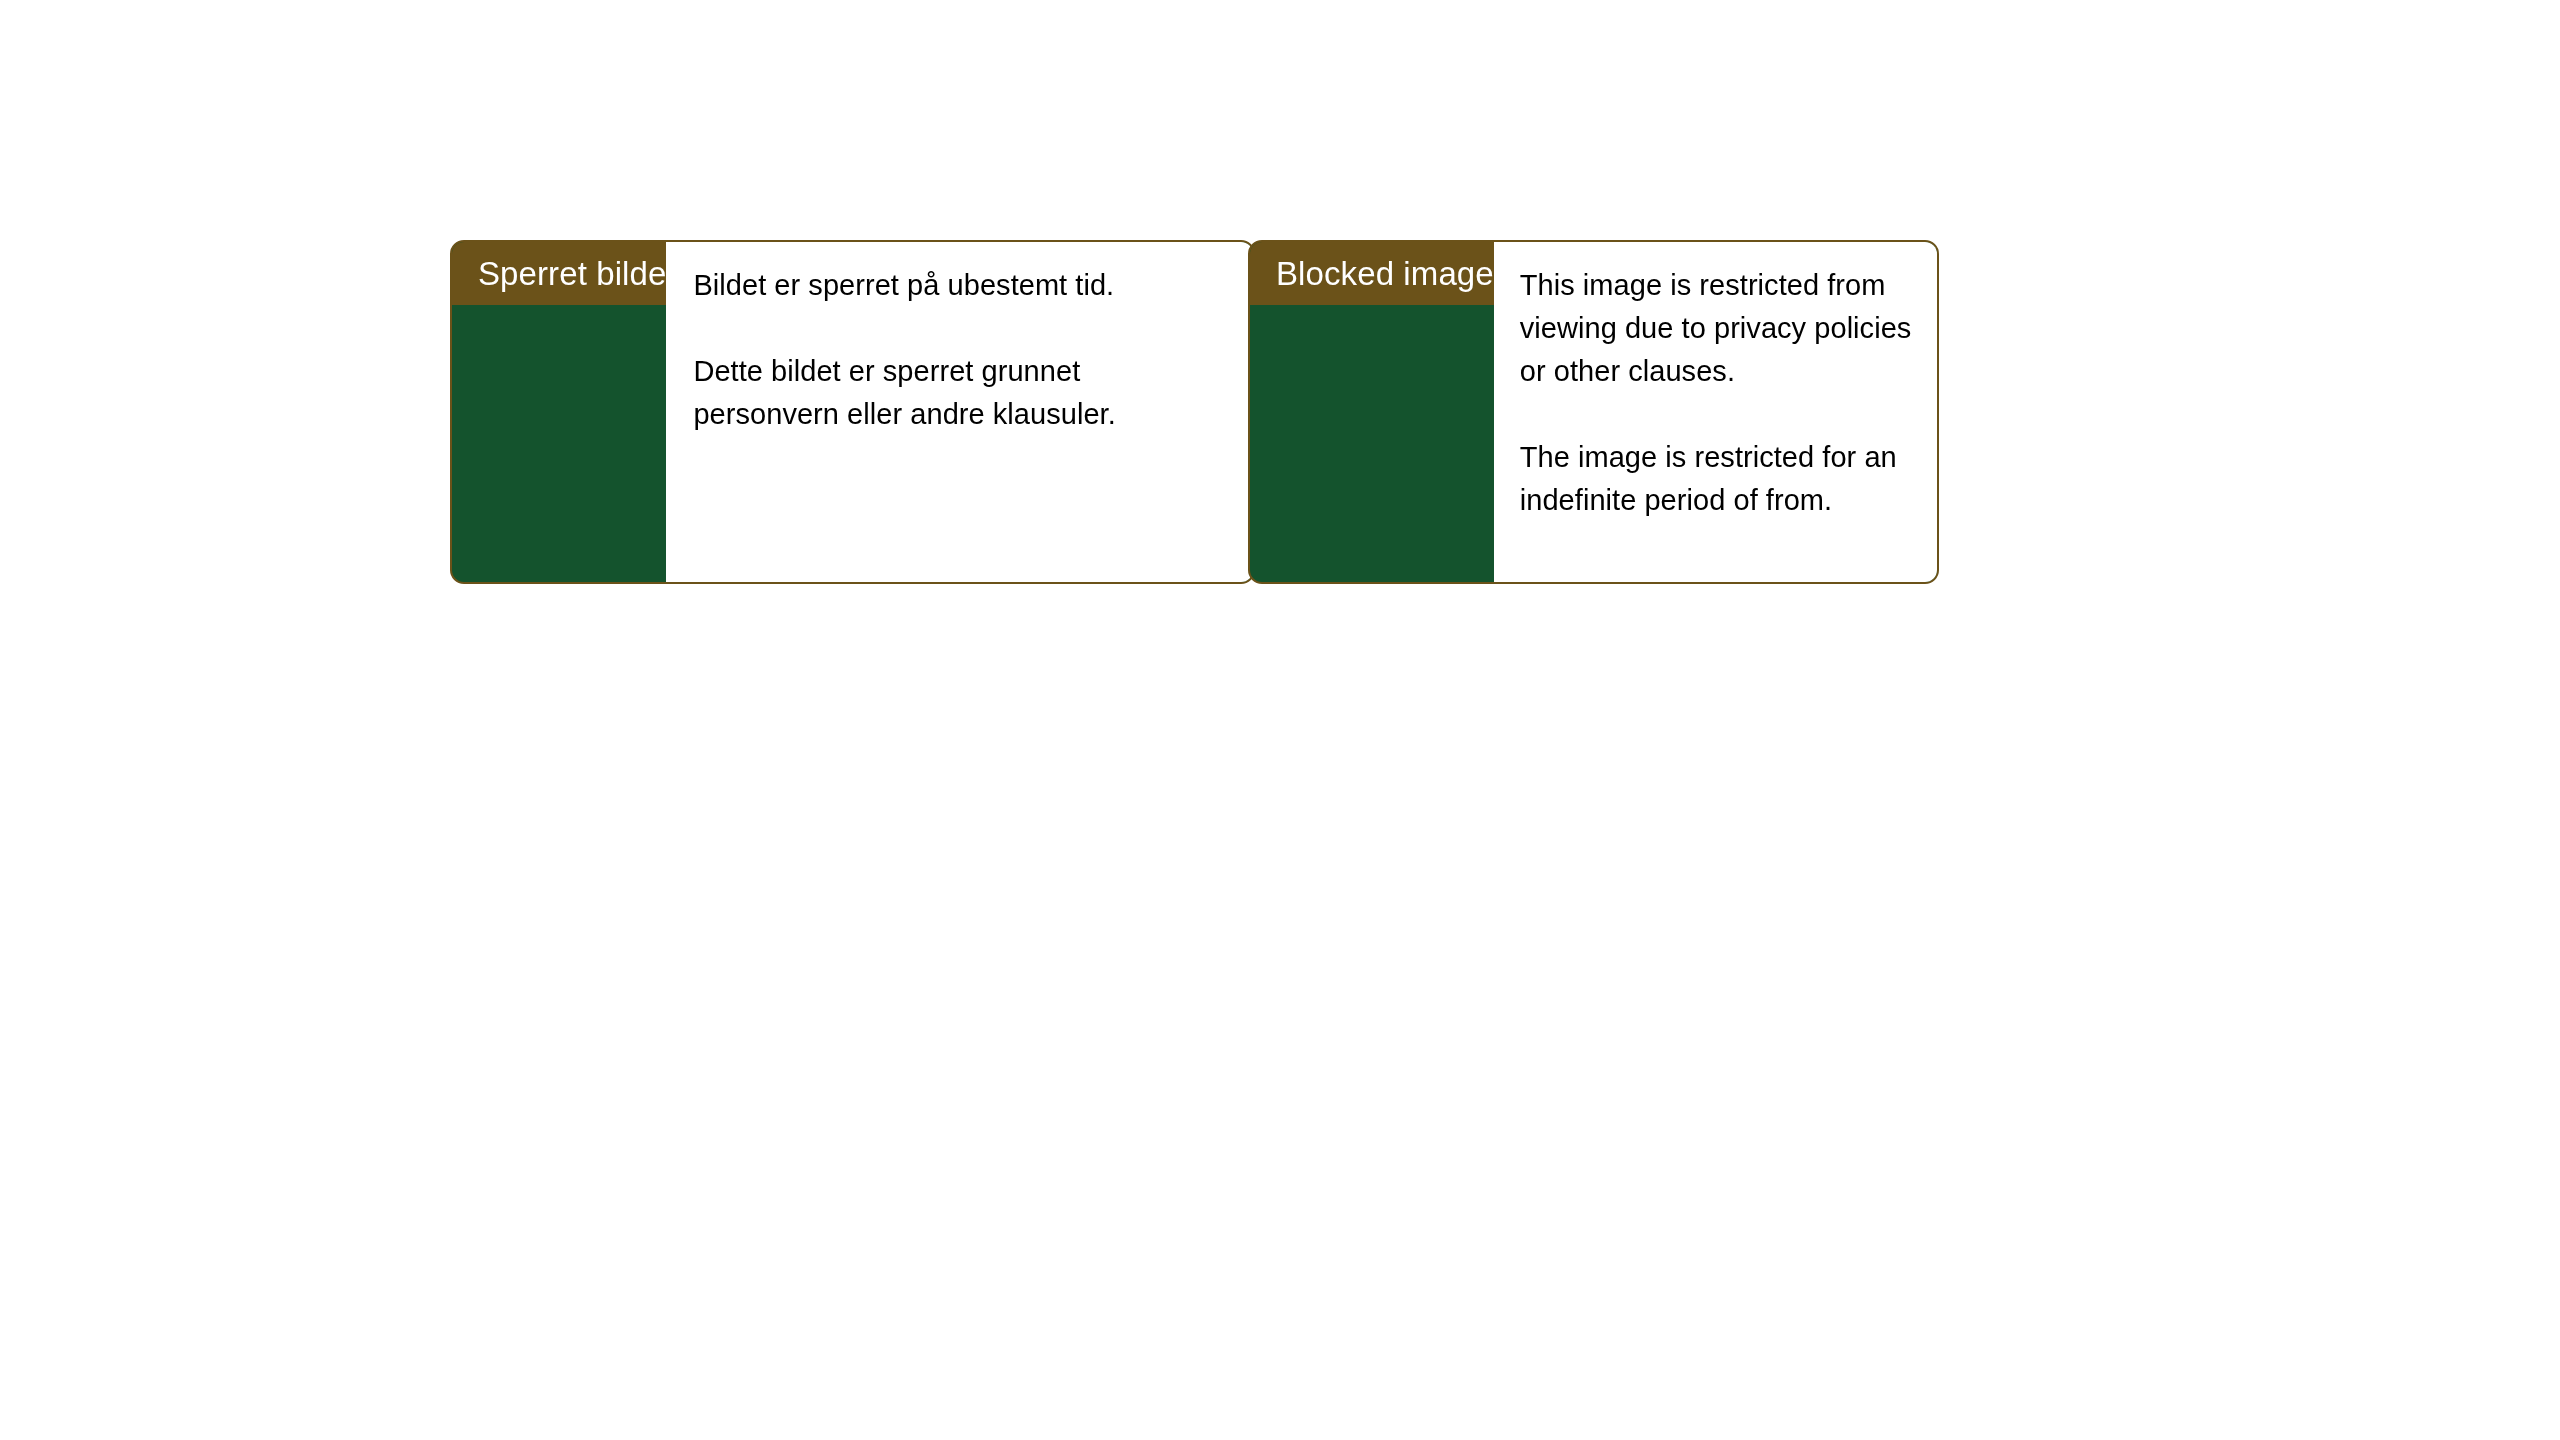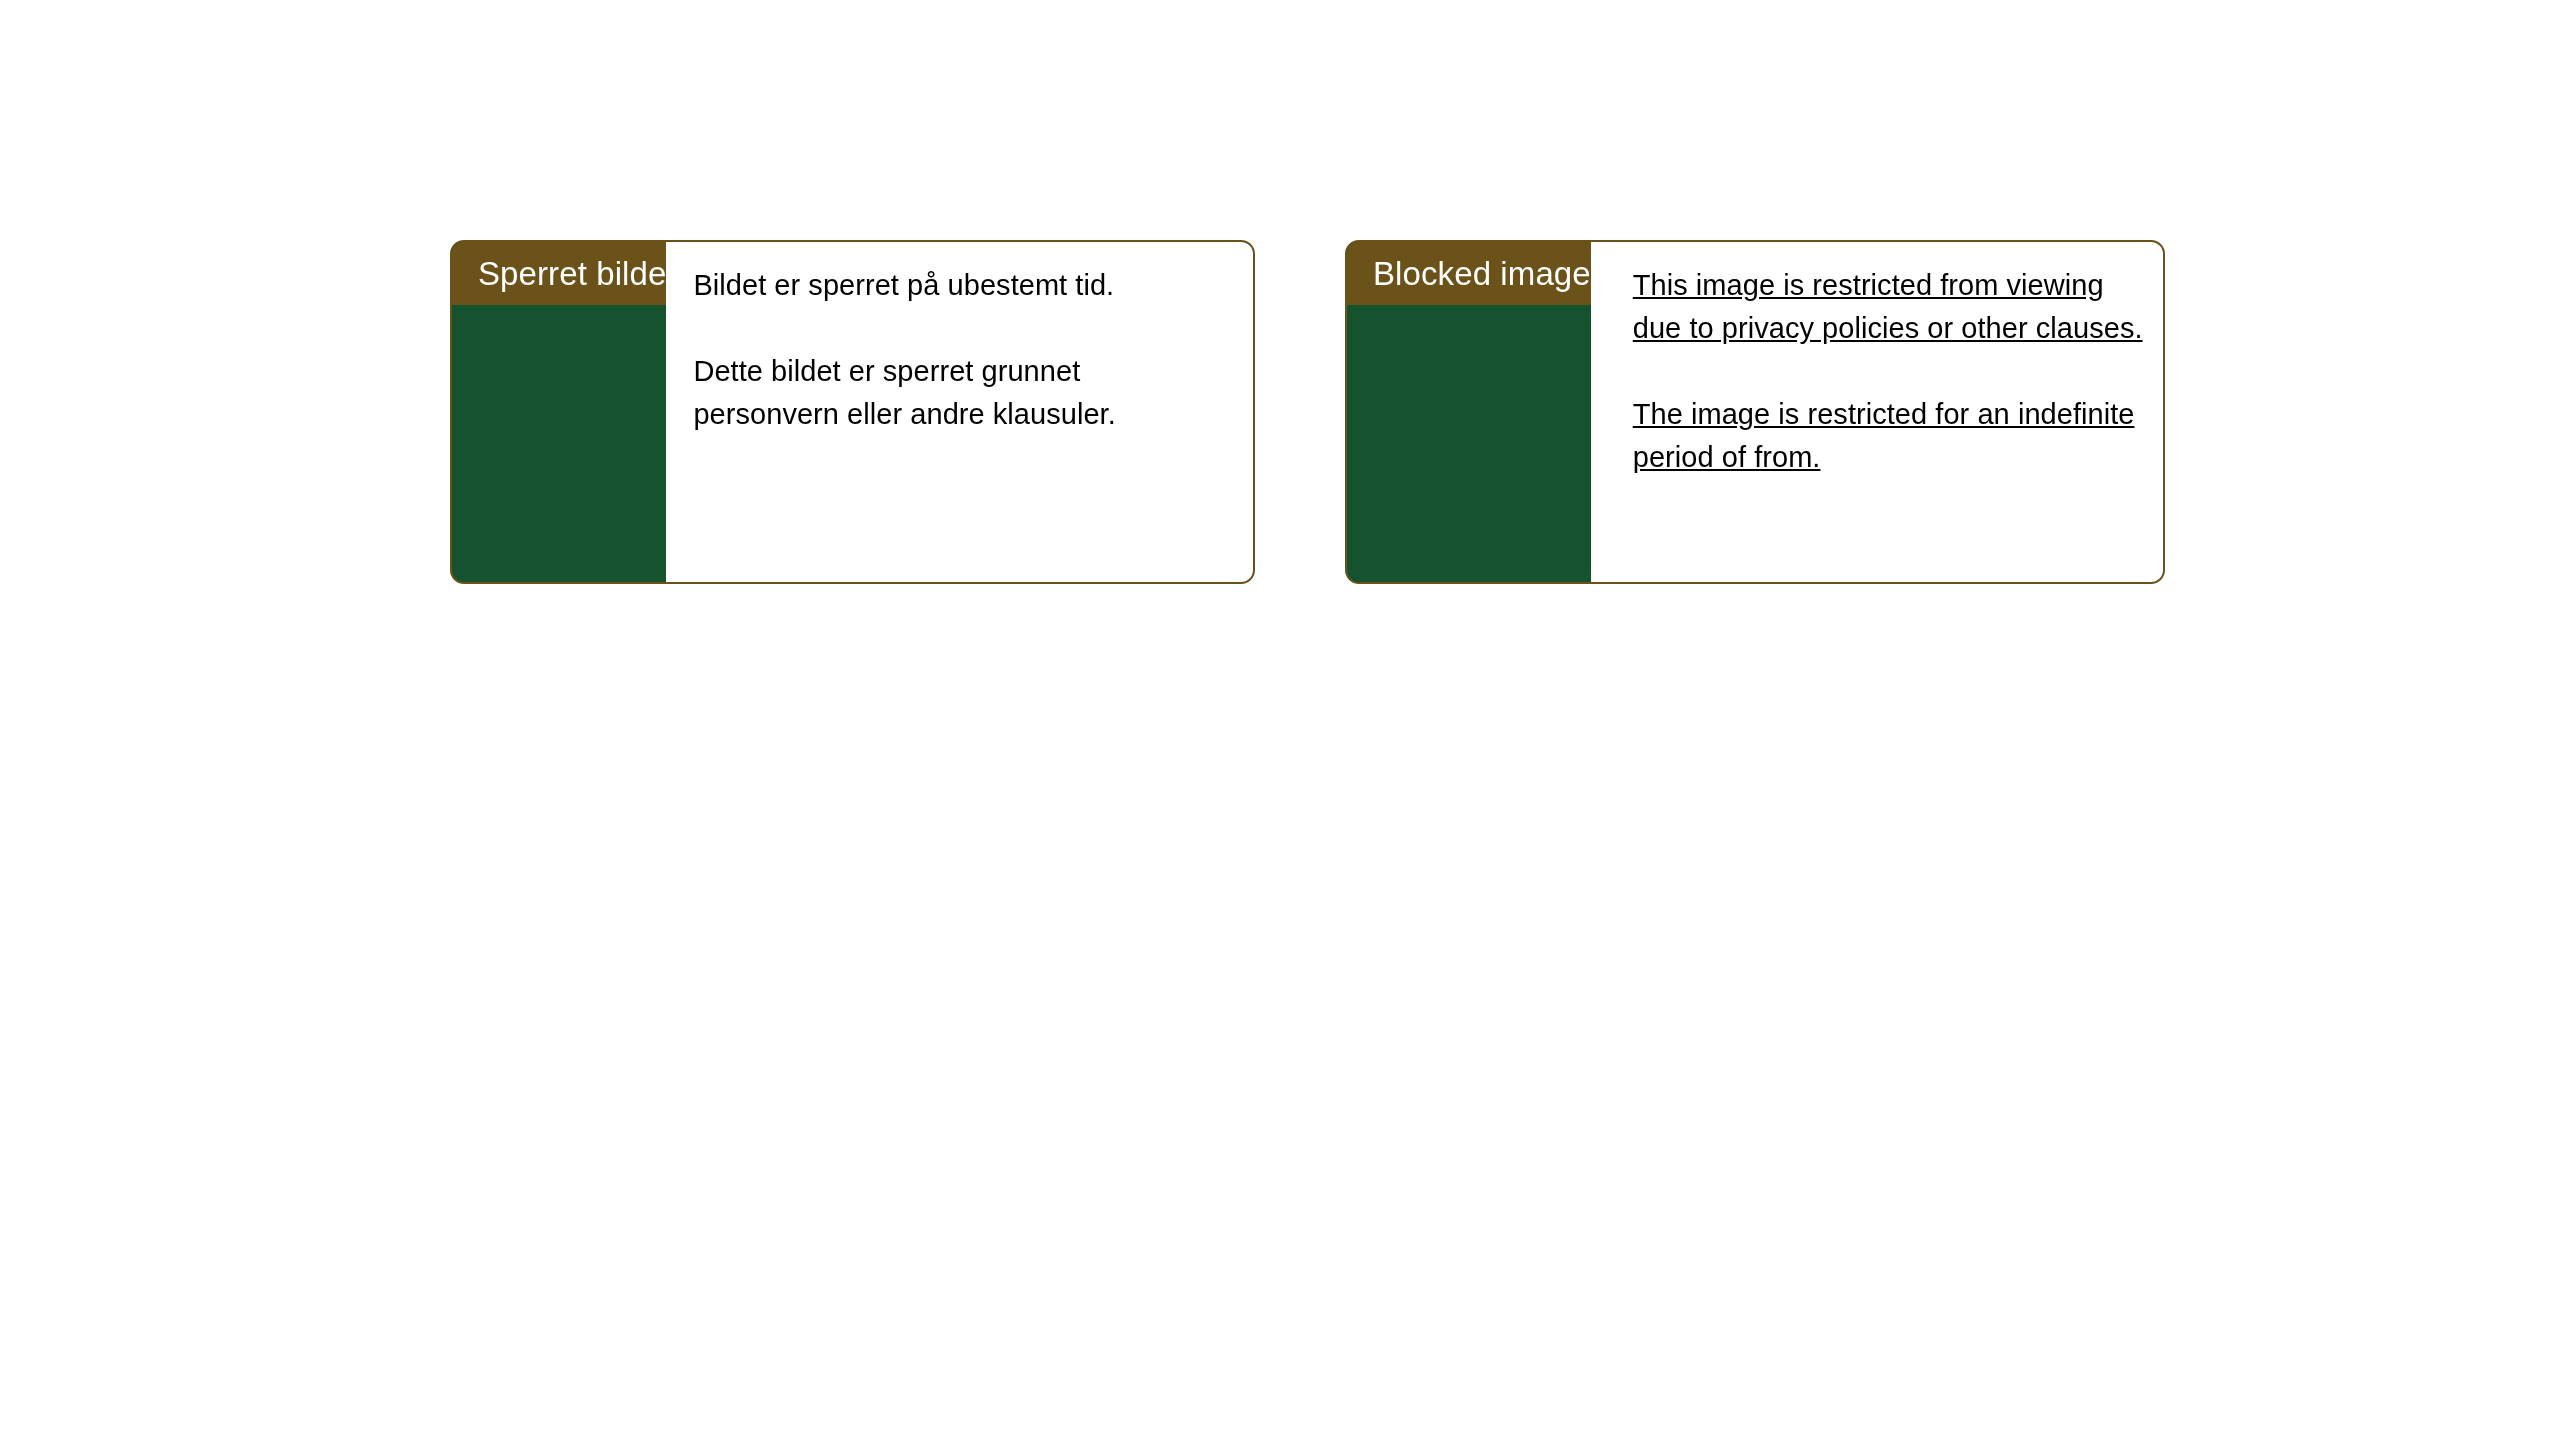--- a/index.html
+++ b/index.html
@@ -33,22 +33,22 @@
     flex-direction: row;
   }
 
   #card-no {
     left: 450px;
     width: 805px;
     height: 344px;
   }
 
   #card-en {
-    left: 1345px;
-    width: 820px;
+    left: 1248px;
+    width: 691px;
     height: 344px;
   }
 
   .card-header {
     flex: 0 0 auto;
     height: 63px;
     background: #6b5219;
     display: flex;
     align-items: center;
     padding: 0 0 0 26px;
@@ -76,23 +76,22 @@
     line-height: 43px;
     font-weight: 400;
     letter-spacing: 0.05px;
   }
 
   .card-paragraph + .card-paragraph {
     margin-top: 43px;
   }
 
   #card-en .card-body {
-    padding-left: 42px;
+    padding-left: 26px;
     padding-right: 20px;
-    text-decoration: underline;
   }
 </style>
 </head>
 <body>
 
 <div id="stage">
 
   <section class="notice-card" id="card-no">
     <div class="card-header">
       <span class="card-title">Sperret bilde</span>

